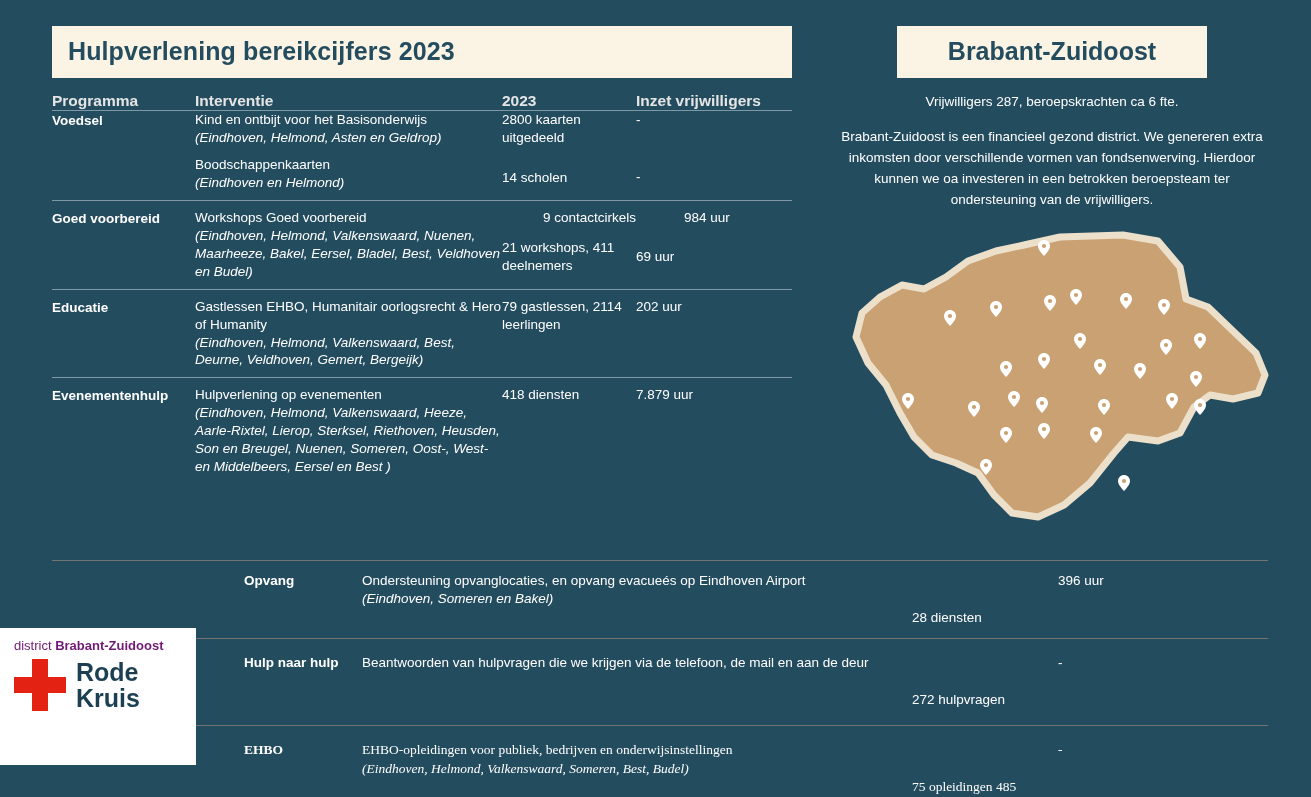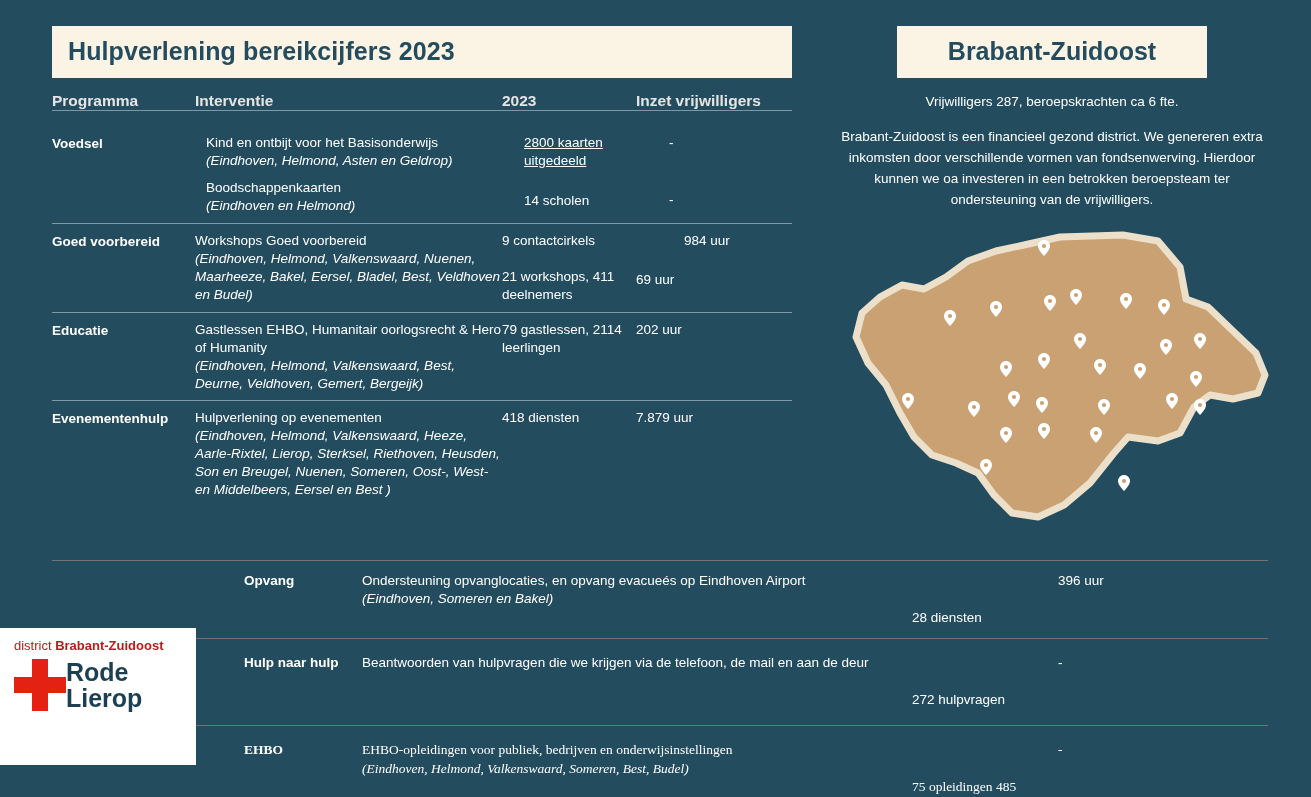--- a/index.html
+++ b/index.html
@@ -92,28 +92,28 @@
     top: 628px;
     width: 196px;
     height: 137px;
     background: #ffffff;
     color: #244c5f;
     box-sizing: border-box;
     padding: 10px 0 0 14px;
   }
   .logo-district {
     font-size: 13px;
-    color: #b91c1c;
+    color: #701a75;
     margin-bottom: 6px;
   }
   .logo-district b { font-weight: bold; }
   .logo-main {
     display: flex;
     align-items: center;
-    gap: 0;
+    gap: 10px;
   }
   .cross {
     position: relative;
     width: 52px;
     height: 52px;
     flex: 0 0 52px;
   }
   .cross::before, .cross::after {
     content: "";
     position: absolute;
@@ -177,52 +177,52 @@
 
     <div class="title-banner">Hulpverlening bereikcijfers 2023</div>
 
     <div class="col-headers">
       <div class="c-prog">Programma</div>
       <div class="c-int">Interventie</div>
       <div class="c-num">2023</div>
       <div class="c-vol">Inzet vrijwilligers</div>
     </div>
 
-    <div class="sect" style="padding-top:23px;gap:11px;">
+    <div class="sect" style="padding-top:0;">
       <div class="c-prog">Voedsel</div>
       <div class="c-int sub-rows">
         <div class="row-block">
           <div>Kind en ontbijt voor het Basisonderwijs</div>
           <div class="loc">(Eindhoven, Helmond, Asten en Geldrop)</div>
         </div>
         <div class="row-block">
           <div>Boodschappenkaarten</div>
           <div class="loc">(Eindhoven en Helmond)</div>
         </div>
       </div>
       <div class="c-num">
-        <div class="val-block" style="margin-bottom:22px;text-decoration:underline;">2800 kaarten uitgedeeld</div>
+        <div class="val-block" style="margin-bottom:22px;">2800 kaarten uitgedeeld</div>
         <div class="val-block">14 scholen</div>
       </div>
       <div class="c-vol">
         <div class="val-block" style="margin-bottom:39px;">-</div>
         <div class="val-block">-</div>
       </div>
     </div>
 
     <div class="sect">
       <div class="c-prog">Goed voorbereid</div>
       <div class="c-int sub-rows">
         <div class="row-block">
           <div>Workshops Goed voorbereid</div>
           <div class="loc">(Eindhoven, Helmond, Valkenswaard, Nuenen, Maarheeze, Bakel, Eersel, Bladel, Best, Veldhoven en Budel)</div>
         </div>
       </div>
       <div class="c-num">
-        <div class="val-block" style="margin-bottom:18px;">9 contactcirkels</div>
+        <div class="val-block" style="margin-bottom:12px;text-align:right;">9 contactcirkels</div>
         <div class="val-block">21 workshops, 411 deelnemers</div>
       </div>
       <div class="c-vol">
         <div class="val-block" style="margin-bottom:21px;margin-left:48px;">984 uur</div>
         <div class="val-block">69 uur</div>
       </div>
     </div>
 
     <div class="sect">
       <div class="c-prog">Educatie</div>
@@ -288,21 +288,21 @@
       <div class="b-vol">-</div>
     </div>
   </div>
 
   <div class="logo-box">
     <div class="logo-district"><span>district </span><b>Brabant-Zuidoost</b></div>
     <div class="logo-main">
       <div class="cross"></div>
       <div class="logo-words">
         <div>Rode</div>
-        <div>Lierop</div>
+        <div>Kruis</div>
       </div>
     </div>
   </div>
 
   <div class="right-col">
     <div class="right-title">Brabant-Zuidoost</div>
     <div class="right-sub">Vrijwilligers 287, beroepskrachten ca 6 fte.</div>
     <div class="right-para">Brabant-Zuidoost is een financieel gezond district. We genereren extra inkomsten door verschillende vormen van fondsenwerving. Hierdoor kunnen we oa investeren in een betrokken beroepsteam ter ondersteuning van de vrijwilligers.</div>
 
     <div class="map-wrap">

